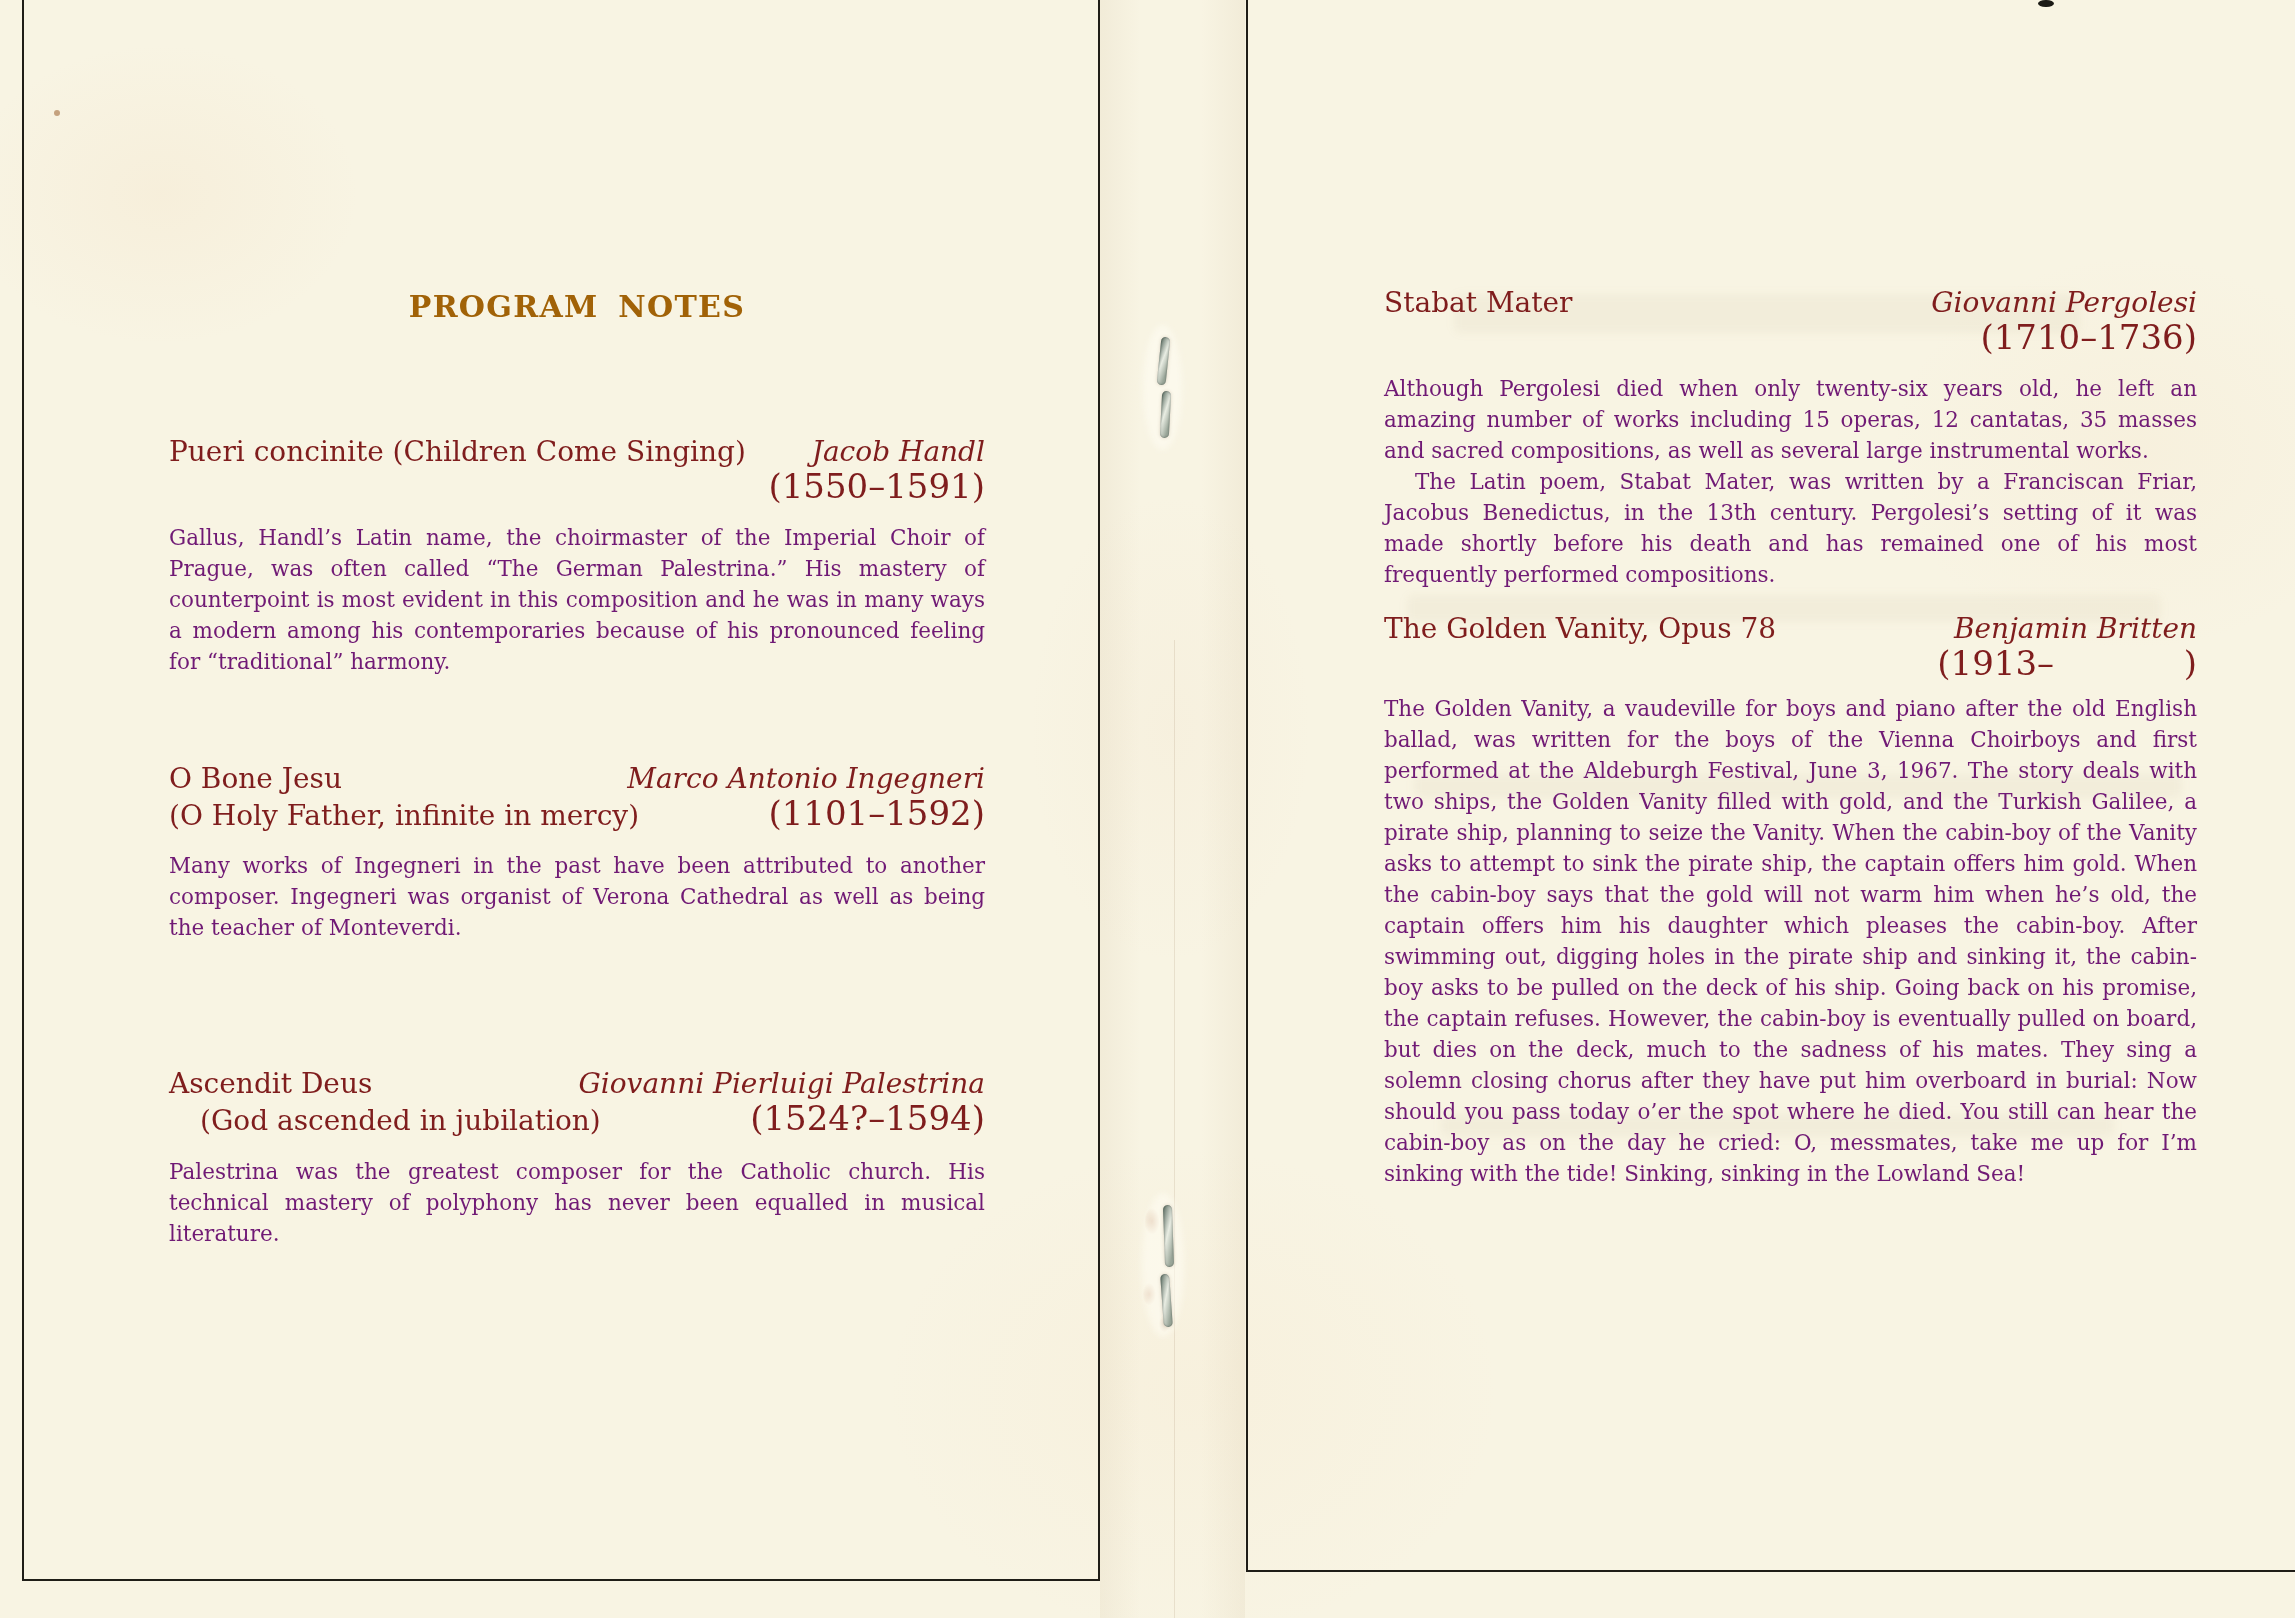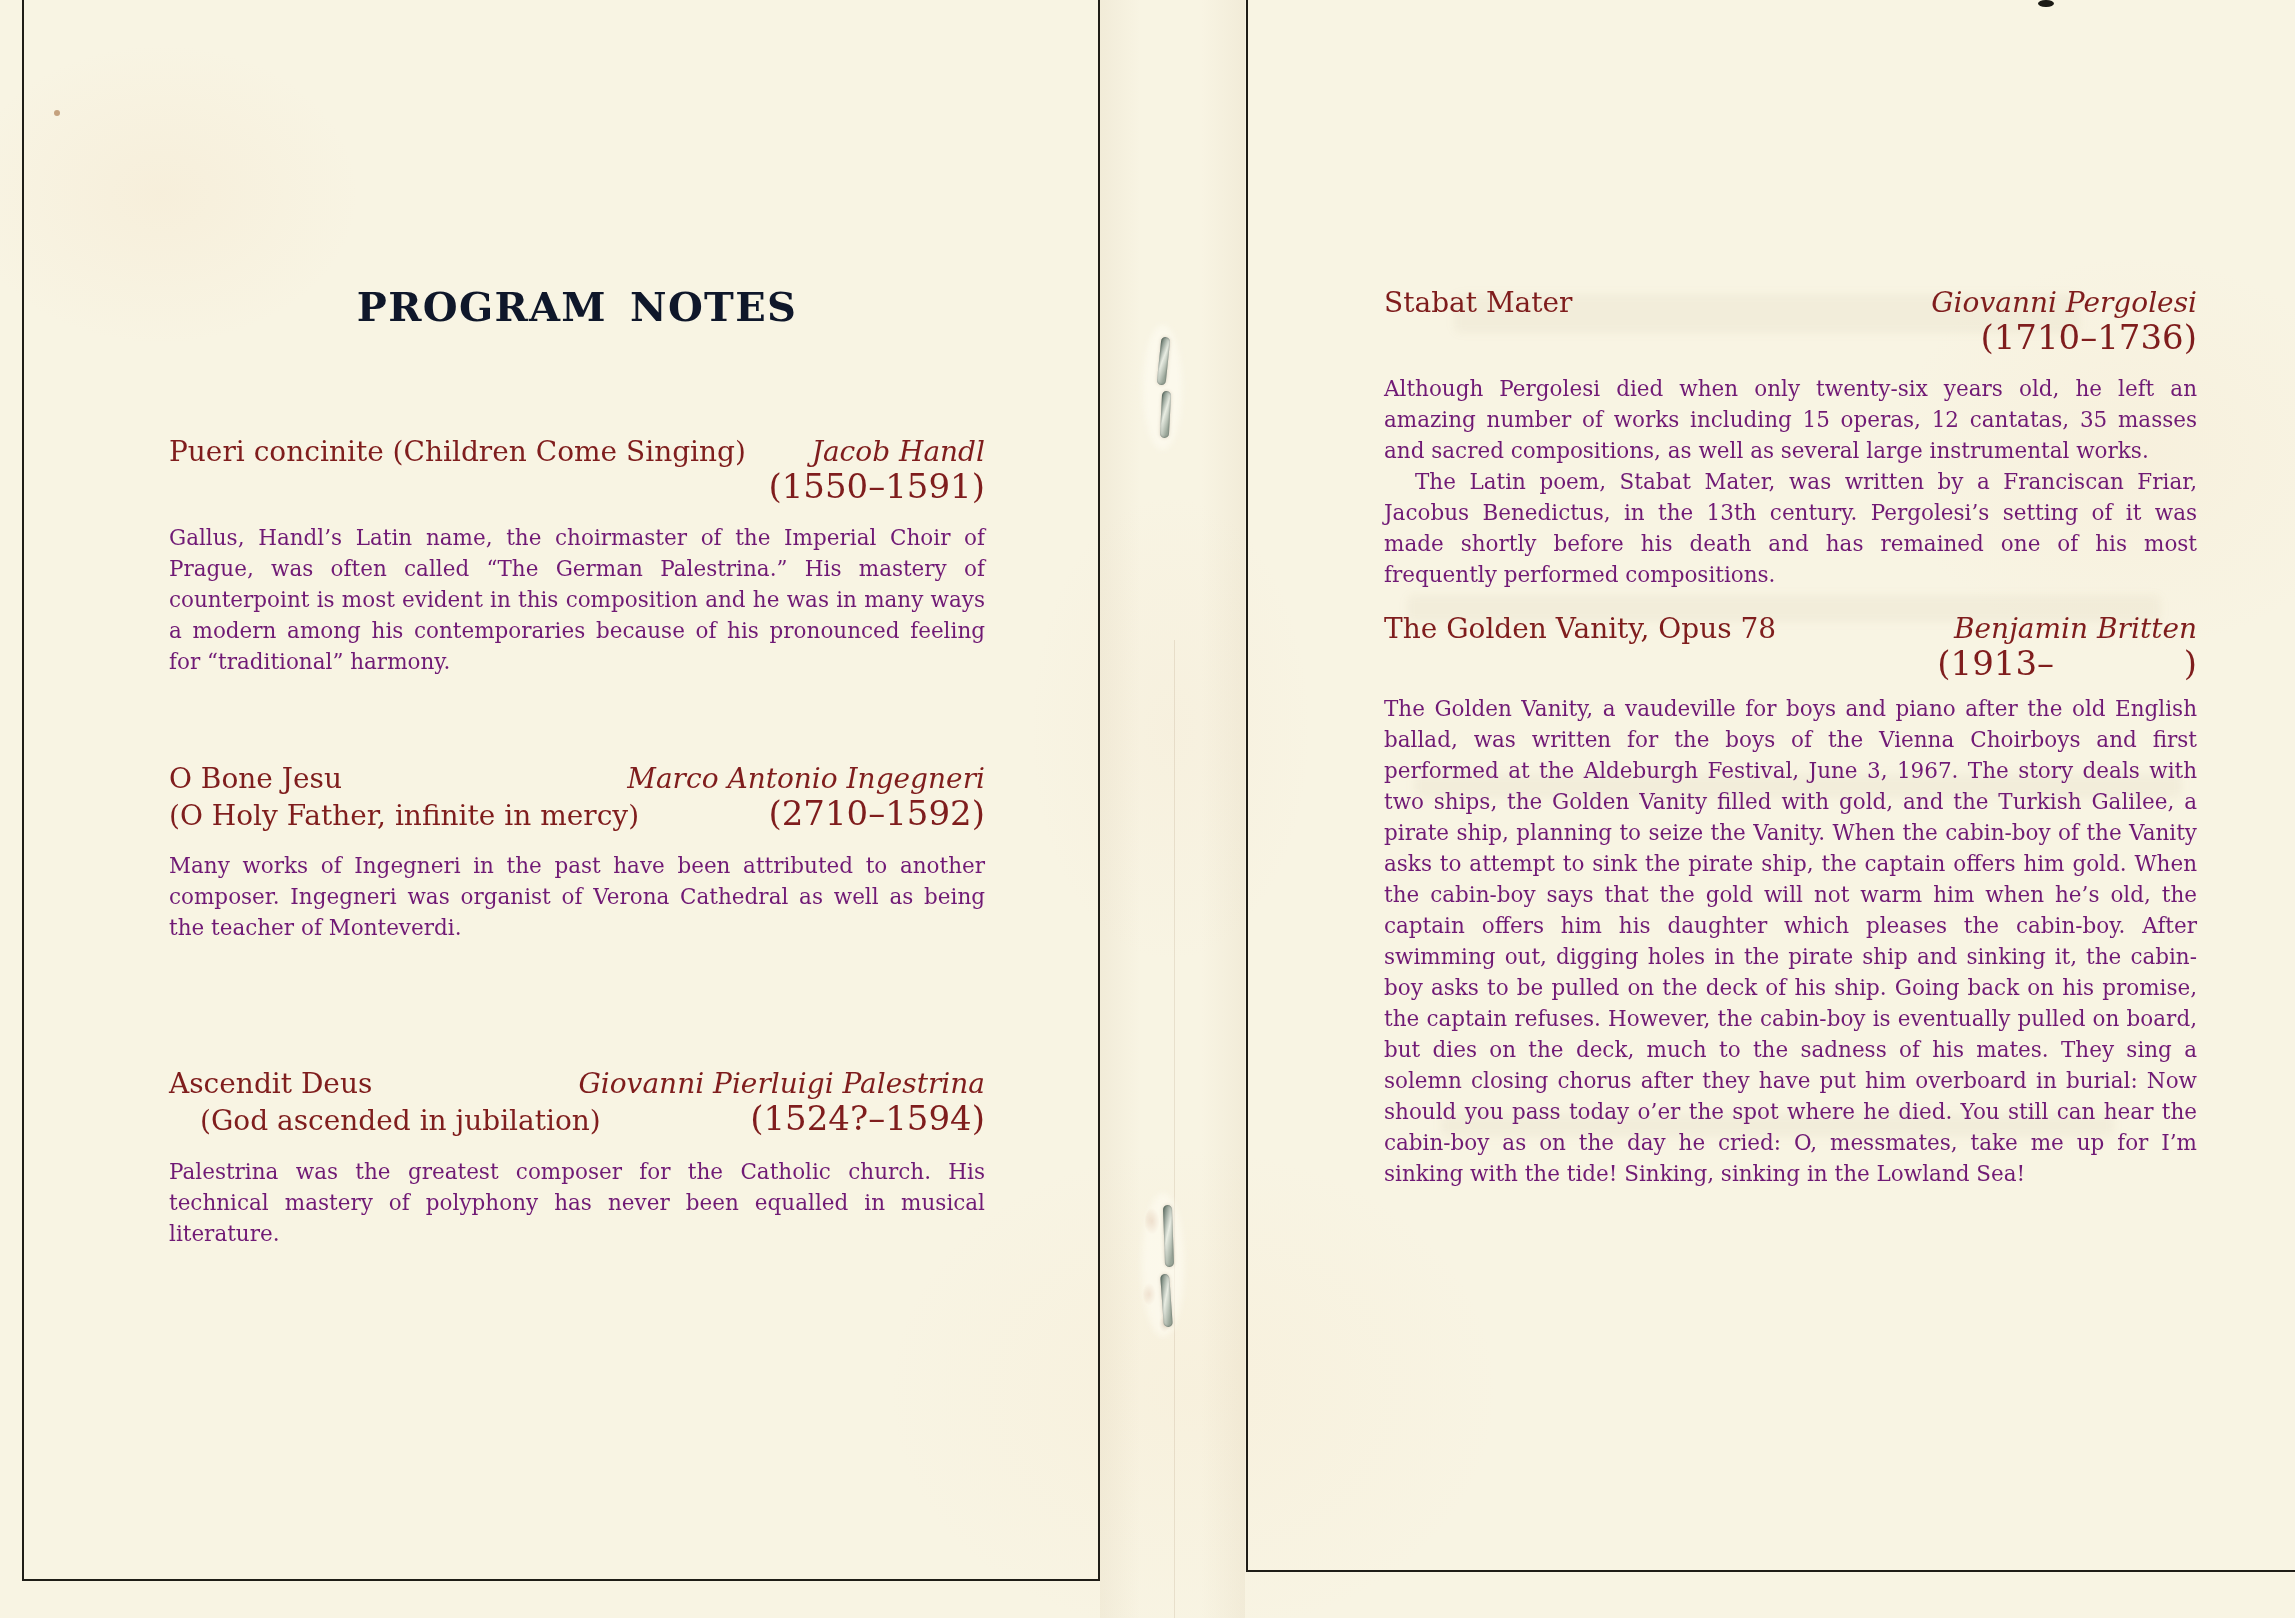--- a/index.html
+++ b/index.html
@@ -32,22 +32,22 @@
     position: absolute; left: 1174px; top: 640px; width: 1.3px; height: 979px;
     background: rgba(160,135,100,0.18);
   }
 
   .content { position: absolute; }
   .content-left  { left: 169px;  top: 290px; width: 816px; }
   .content-right { left: 1384px; top: 285px; width: 813px; }
 
   .title {
     margin: 0; text-align: center;
-    font-size: 40px; font-weight: bold; line-height: 34px;
-    letter-spacing: 1.3px; word-spacing: 8px; color: #0f172a;
+    font-size: 30px; font-weight: bold; line-height: 34px;
+    letter-spacing: 1.3px; word-spacing: 8px; color: #a16207;
   }
 
   .entry { margin: 0; }
   .entry-head .row {
     display: flex; justify-content: space-between; align-items: baseline;
     font-size: 28px; line-height: 35px; color: #7f1d1d;
   }
   .work  { white-space: pre; }
   .work2 { white-space: pre; }
   .work2.indent { padding-left: 31px; }
@@ -135,21 +135,21 @@
   </section>
 
   <section class="entry m-entry2">
     <div class="entry-head">
       <div class="row">
         <span class="work">O Bone Jesu</span>
         <span class="composer">Marco Antonio Ingegneri</span>
       </div>
       <div class="row">
         <span class="work2">(O Holy Father, infinite in mercy)</span>
-        <span class="dates">(2710–1592)</span>
+        <span class="dates">(1101–1592)</span>
       </div>
     </div>
     <p class="note">Many works of Ingegneri in the past have been attributed to another composer. Ingegneri was organist of Verona Cathedral as well as being the teacher of Monteverdi.</p>
   </section>
 
   <section class="entry m-entry3">
     <div class="entry-head">
       <div class="row">
         <span class="work">Ascendit Deus</span>
         <span class="composer">Giovanni Pierluigi Palestrina</span>

